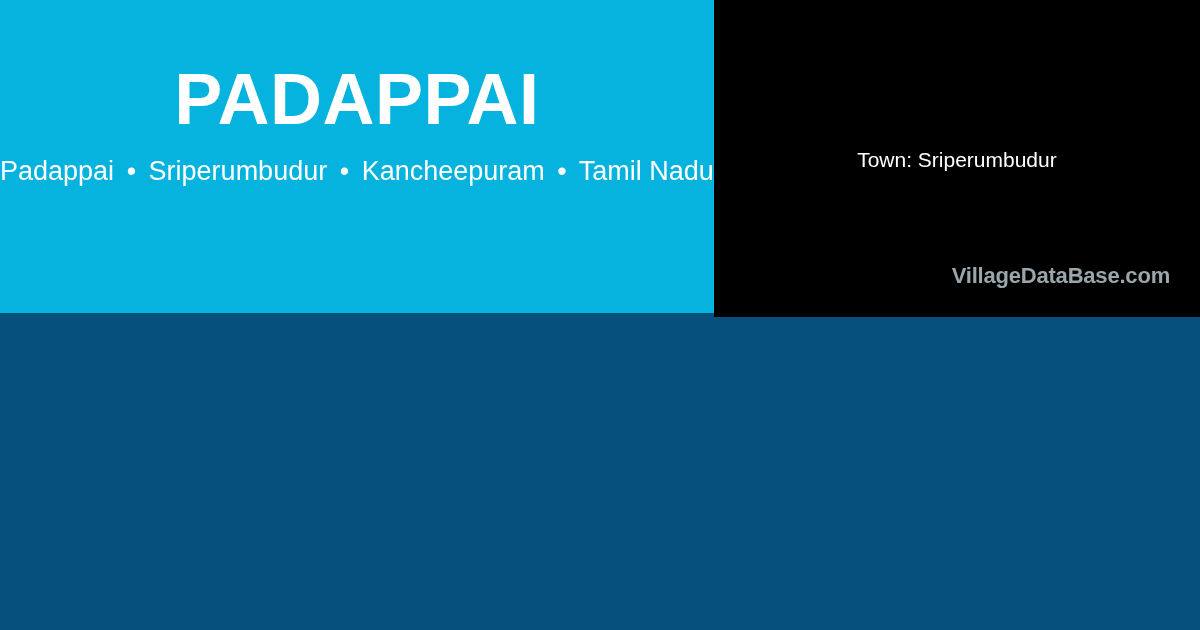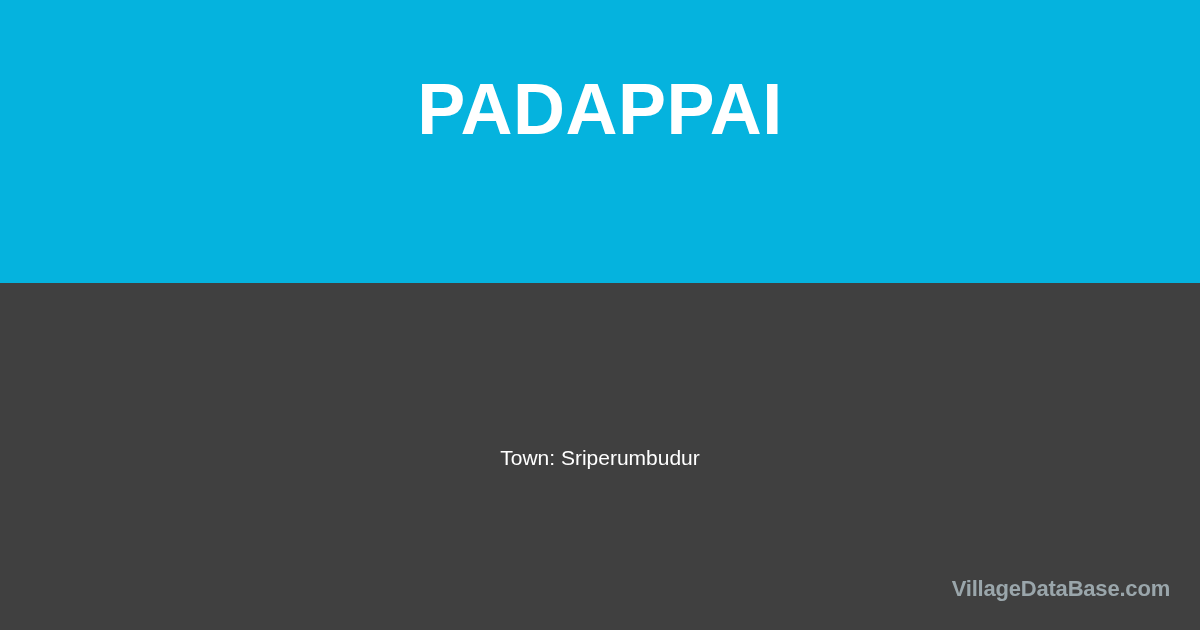--- a/index.html
+++ b/index.html
@@ -12,21 +12,21 @@
     height: 630px;
     overflow: hidden;
     font-family: "Liberation Sans", sans-serif;
     background: #05507c;
   }
   .card {
     position: relative;
     width: 1200px;
     height: 630px;
     display: flex;
-    flex-direction: column;
+    flex-direction: row;
   }
   .band-top {
     position: relative;
     width: 100%;
     height: 313px;
     background: #05b3de;
     display: flex;
     flex-direction: column;
     align-items: center;
     justify-content: center;
@@ -53,22 +53,22 @@
     text-align: center;
     white-space: nowrap;
   }
   .subtitle .sep {
     display: inline-block;
     padding: 0 5px;
   }
   .band-bottom {
     position: relative;
     width: 100%;
-    height: 395px;
-    background: #404040;
+    height: 317px;
+    background: #000000;
     display: flex;
     align-items: center;
     justify-content: center;
   }
   .town-line {
     margin: 0;
     color: #ffffff;
     font-size: 21px;
     font-weight: 400;
     text-align: center;
@@ -89,20 +89,29 @@
   }
 </style>
 </head>
 <body>
 
 <div class="card">
 
   <div class="band-top">
     <h1 class="title">PADAPPAI</h1>
 
+    <div class="subtitle">
+      <span>Padappai</span>
+      <span class="sep">•</span>
+      <span>Sriperumbudur</span>
+      <span class="sep">•</span>
+      <span>Kancheepuram</span>
+      <span class="sep">•</span>
+      <span>Tamil Nadu</span>
+    </div>
   </div>
 
   <div class="band-bottom">
     <p class="town-line">Town: Sriperumbudur</p>
 
     <div class="watermark">VillageDataBase.com</div>
   </div>
 
 </div>
 

